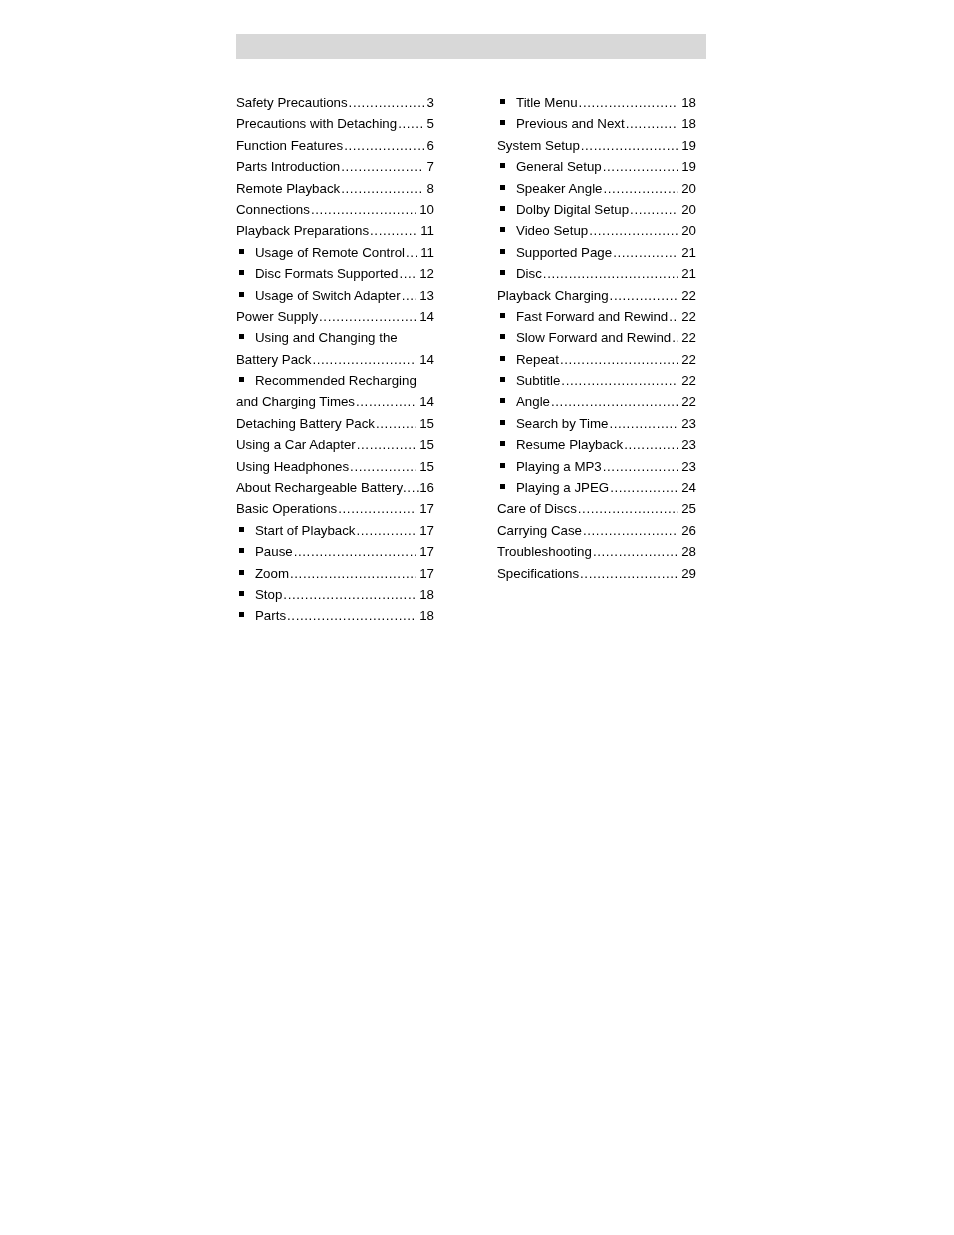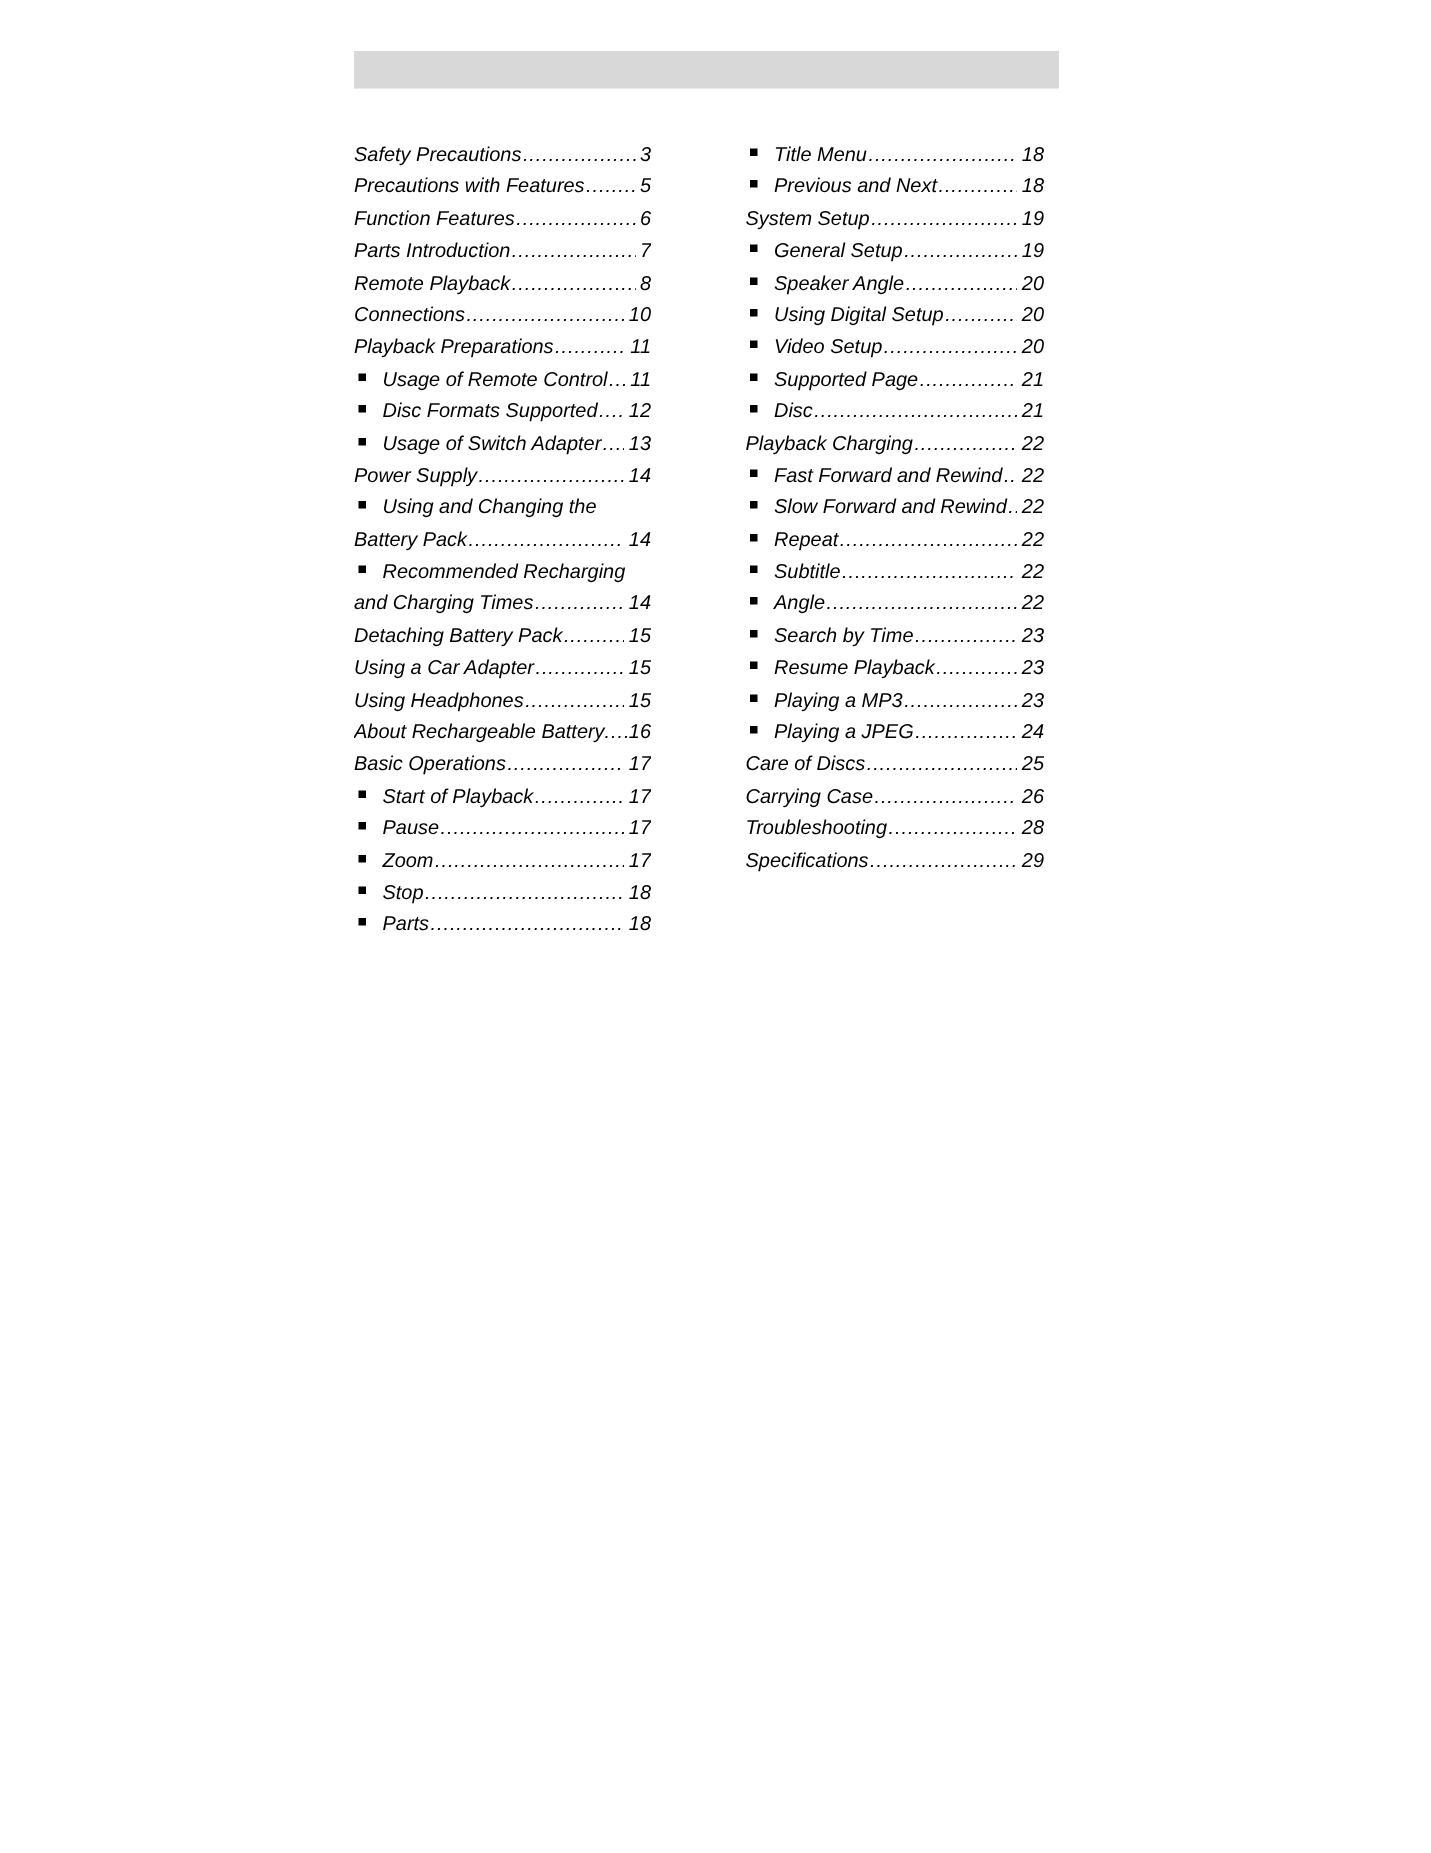--- a/index.html
+++ b/index.html
@@ -46,21 +46,20 @@
   
   #toc {
     position: absolute;
     left: 0;
     top: 92px;
     width: 954px;
   }
   .toc-col {
     position: absolute;
     top: 0;
-    font-style: italic;
   }
   #col-left  { left: 236px; width: 198px; }
   #col-right { left: 497px; width: 199px; }
 
   .toc-entry {
     height: 21.4px;
     position: relative;
     overflow: hidden;
     white-space: nowrap;
   }
@@ -127,21 +126,21 @@
     <div id="col-left" class="toc-col">
         <div class="toc-entry">
           <div class="toc-line">
             <span class="label">Safety Precautions</span>
             <span class="leader"></span>
             <span class="pagenum">3</span>
           </div>
         </div>
         <div class="toc-entry">
           <div class="toc-line">
-            <span class="label">Precautions with Features</span>
+            <span class="label">Precautions with Detaching</span>
             <span class="leader"></span>
             <span class="pagenum">5</span>
           </div>
         </div>
         <div class="toc-entry">
           <div class="toc-line">
             <span class="label">Function Features</span>
             <span class="leader"></span>
             <span class="pagenum">6</span>
           </div>
@@ -343,21 +342,21 @@
           <div class="toc-line">
             <span class="bullet"></span>
             <span class="label">Speaker Angle</span>
             <span class="leader"></span>
             <span class="pagenum">20</span>
           </div>
         </div>
         <div class="toc-entry">
           <div class="toc-line">
             <span class="bullet"></span>
-            <span class="label">Using Digital Setup</span>
+            <span class="label">Dolby Digital Setup</span>
             <span class="leader"></span>
             <span class="pagenum">20</span>
           </div>
         </div>
         <div class="toc-entry">
           <div class="toc-line">
             <span class="bullet"></span>
             <span class="label">Video Setup</span>
             <span class="leader"></span>
             <span class="pagenum">20</span>

